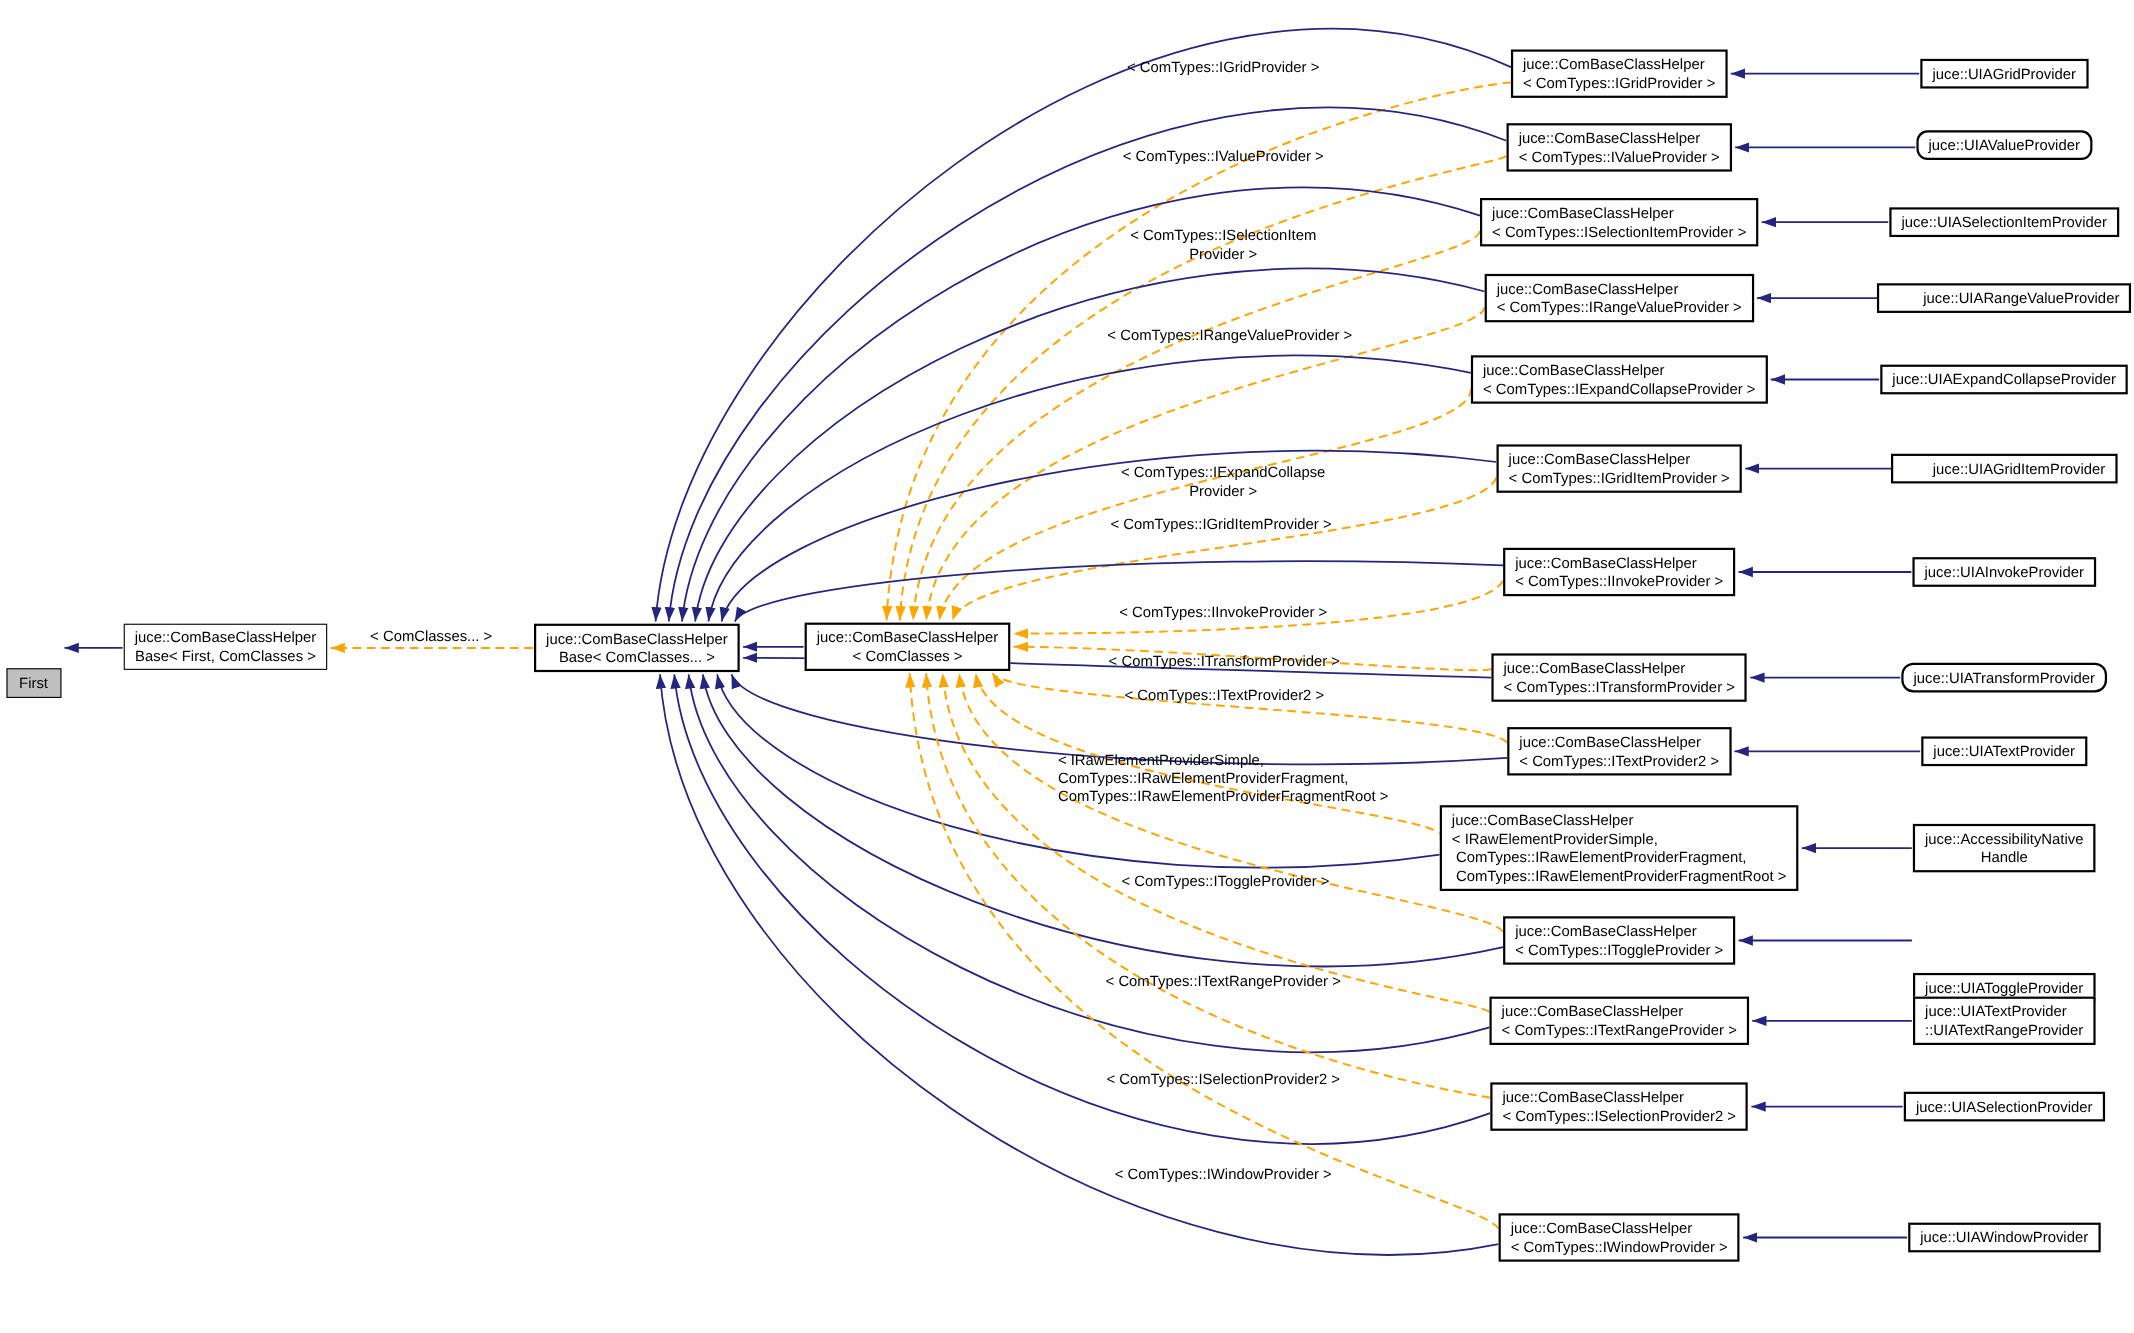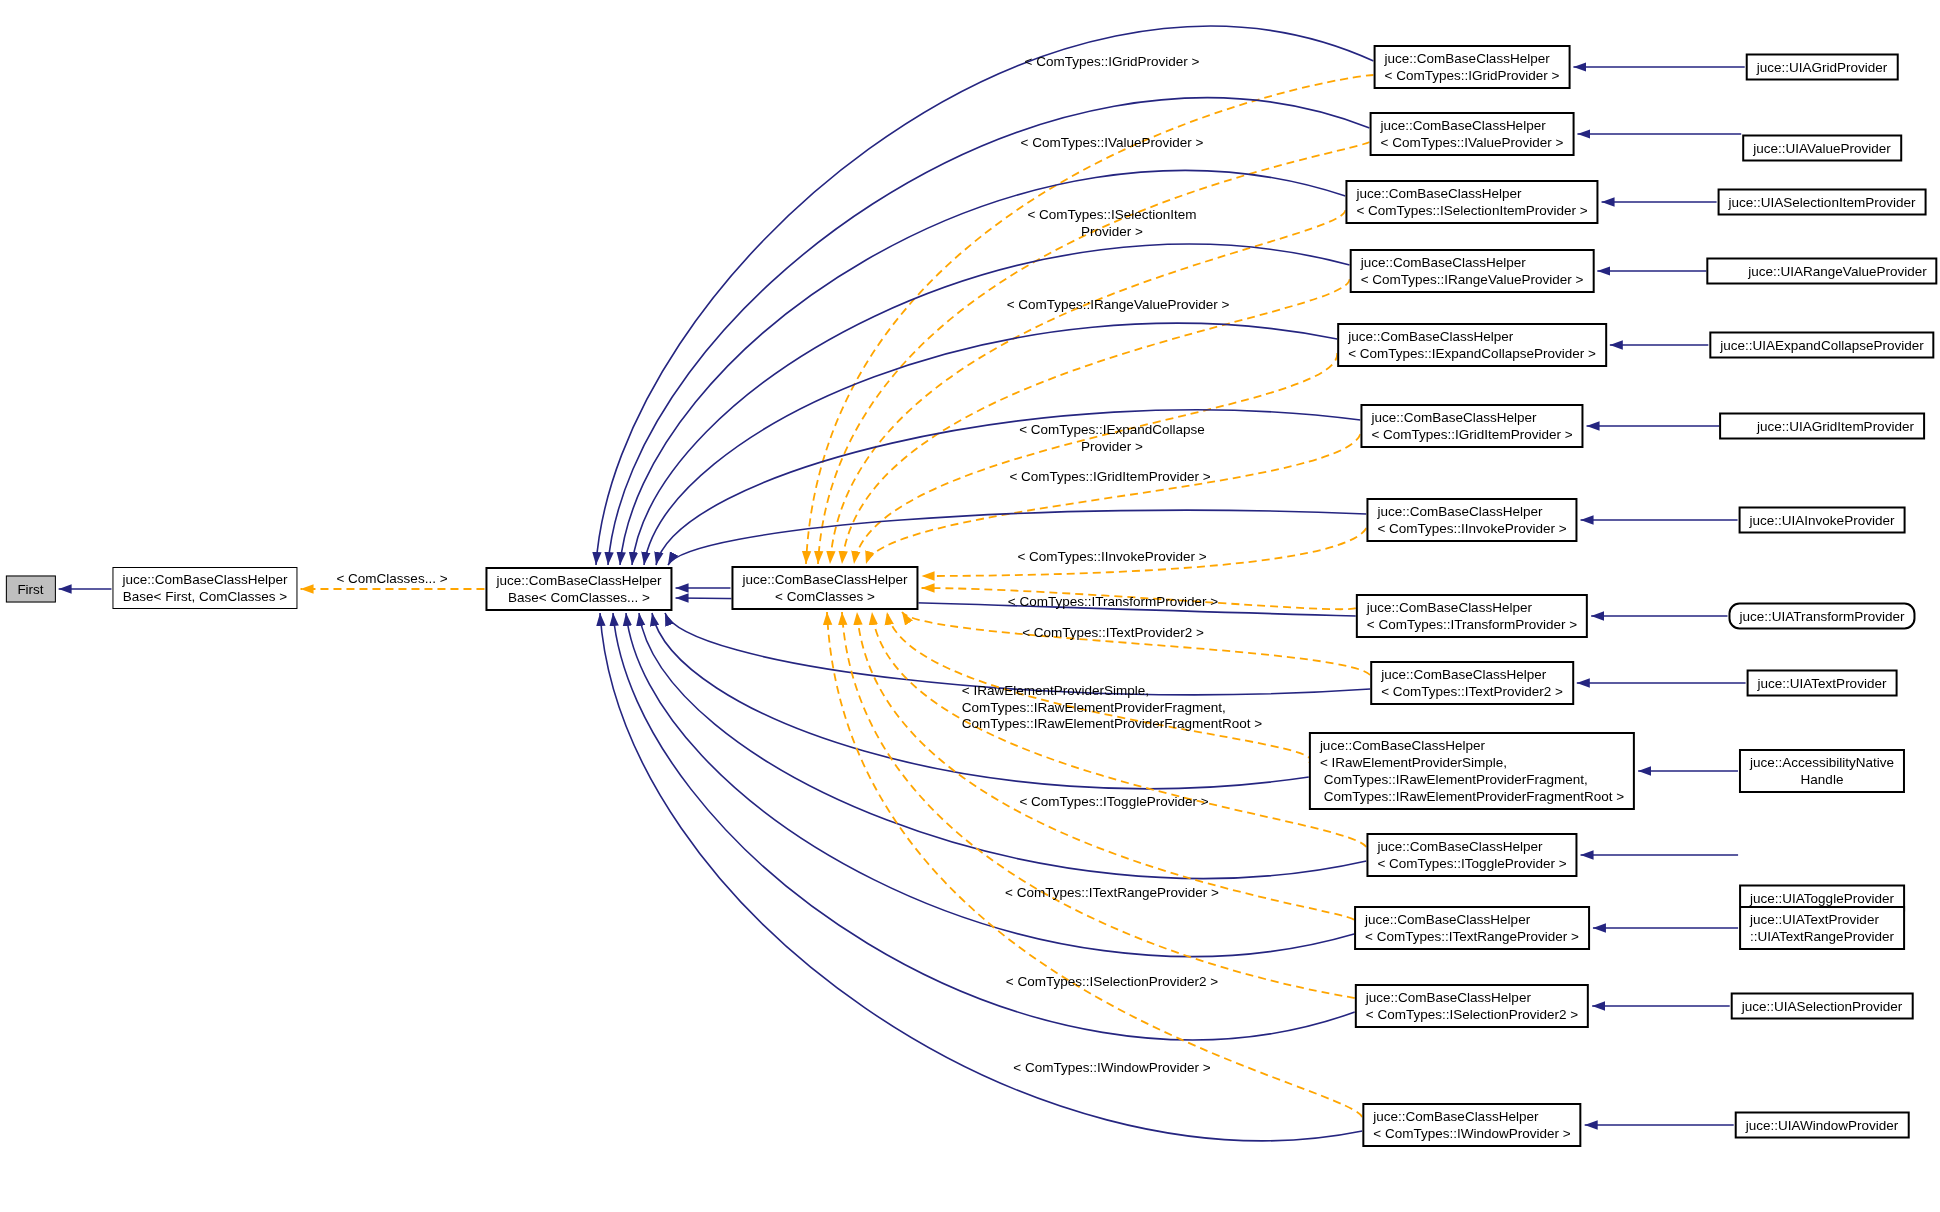--- a/index.html
+++ b/index.html
@@ -6,21 +6,21 @@
     --inh:#252580; --tpl:#FFA500; --ext:#BFBFBF; --border:#000000; --ink:#000000;
   }
   html,body{margin:0;padding:0;background:#fff;}
   .canvas{position:relative;width:1940px;height:1212px;background:#fff;overflow:hidden;
           font-family:"Liberation Sans",sans-serif;color:var(--ink);}
   svg.edges{position:absolute;left:0;top:0;z-index:1;}
   .node{position:absolute;transform:translate(-50%,-50%);background:#fff;border:2px solid var(--border);
         padding:3px 9px;font-size:13.5px;line-height:17px;text-align:center;white-space:nowrap;z-index:3;}
   .node .ln{white-space:pre;}
   .node.leftalign{text-align:left;}
-  .node.external{background:var(--ext);border-width:1.5px;padding:4px 11px;}
+  .node.external{background:var(--ext);border-width:1.5px;padding:4px 11px;margin-top:32px;}
   .node.bold{border-width:2.5px;}
   .node.thin{border-width:1.5px;}
   .edge-label{position:absolute;transform:translate(-50%,-50%);font-size:13.5px;line-height:16.5px;
               text-align:center;white-space:nowrap;z-index:2;color:var(--ink);}
   .edge-label.leftalign{text-align:left;}
   .edge-label .ln{white-space:pre;}
 </style>
 </head>
 <body>
 
@@ -110,21 +110,21 @@
       <div class="ln">juce::UIAGridProvider</div>
     </div>
     <div class="edge-label row-label" style="left: 1112px; top: 62px;">
       <div class="ln">&lt; ComTypes::IGridProvider &gt;</div>
     </div>
 
     <div class="node leftalign row-helper" style="left: 1472px; top: 134px;">
       <div class="ln">juce::ComBaseClassHelper</div>
       <div class="ln">&lt; ComTypes::IValueProvider &gt;</div>
     </div>
-    <div class="node row-uia" style="left: 1822px; top: 148px;">
+    <div class="node row-uia" style="left: 1822px; top: 132px; border-radius: 10px;">
       <div class="ln">juce::UIAValueProvider</div>
     </div>
     <div class="edge-label row-label" style="left: 1112px; top: 143px;">
       <div class="ln">&lt; ComTypes::IValueProvider &gt;</div>
     </div>
 
     <div class="node leftalign row-helper" style="left: 1472px; top: 202px;">
       <div class="ln">juce::ComBaseClassHelper</div>
       <div class="ln">&lt; ComTypes::ISelectionItemProvider &gt;</div>
     </div>

